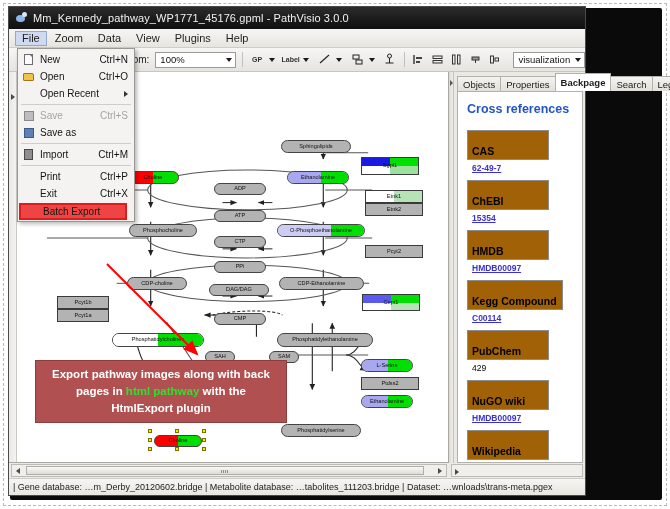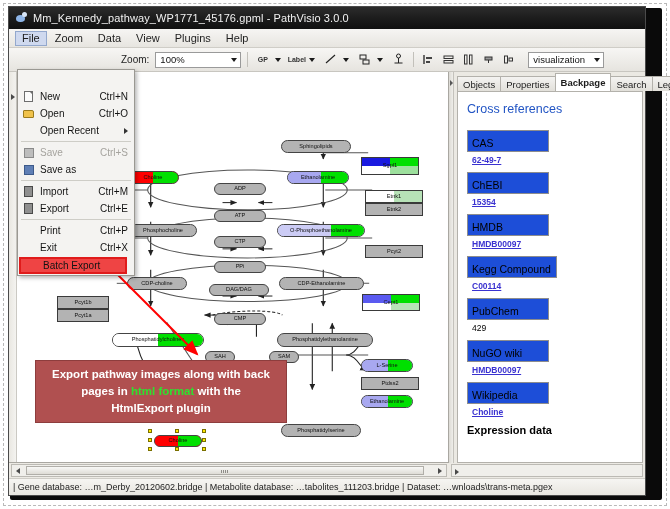--- a/index.html
+++ b/index.html
@@ -27,21 +27,21 @@
   .shadow-band {
     position: absolute;
     left: 10px; top: 8px;
     width: 652px; height: 492px;
     background: #0a0a0a;
     border-radius: 2px;
   }
   .window {
     position: absolute;
     left: 8px; top: 6px;
-    width: 638px; height: 490px;
+    width: 578px; height: 490px;
     background: #eceae4;
     border: 1px solid #4a4a4a;
     display: flex;
     flex-direction: column;
   }
   
   .titlebar {
     height: 22px;
     background: linear-gradient(to bottom,#2c2c2c 0%, #1c1c1c 52%, #101010 100%);
     display: flex; align-items: center;
@@ -202,33 +202,33 @@
     background: #ffffff;
     border: 1px solid #b3b1ab;
     margin: 0 2px 0 3px;
     overflow: hidden;
     position: relative;
     padding: 10px 0 0 9px;
   }
   .bp-title {
     color: #2255c4;
     font-size: 12.5px;
-    font-weight: normal;
+    font-weight: bold;
     margin-bottom: 14px;
   }
   .bp-block { margin-bottom: 7px; }
   .bp-head {
     display: inline-block;
     min-width: 82px;
-    background: #1d4ed8;
+    background: #a16207;
     border: 1px solid #8d8d8d;
     font-size: 10.5px;
-    font-weight: normal;
+    font-weight: bold;
     color: #000;
-    padding: 6px 5px 2px 4px;
+    padding: 14px 5px 2px 4px;
     margin-bottom: 3px;
   }
   .bp-val {
     font-size: 8.5px;
     color: #000;
     padding-left: 5px;
   }
   .bp-val a, .bp-link {
     color: #3a32d0;
     text-decoration: underline;
@@ -286,27 +286,27 @@
     border-top: 1px solid #cfcdc7;
     display: flex; align-items: center;
     padding-left: 4px;
     font-size: 9px; color: #1d1d1d;
     white-space: nowrap;
     overflow: hidden;
   }
   
   .filemenu {
     position: absolute;
-    left: 8px; top: 62px;
+    left: 8px; top: 41px;
     width: 118px;
     background: #f4f3f1;
     border: 1px solid #9a9892;
     box-shadow: 2px 2px 4px rgba(0,0,0,.28);
     z-index: 60;
-    padding: 18px 0 1px 0;
+    padding: 2px 0 1px 0;
   }
   .fm-item {
     height: 17px;
     display: flex; align-items: center;
     font-size: 10px; color: #141414;
     padding-left: 2px;
     position: relative;
   }
   .fm-item .ic {
     width: 17px; height: 14px; flex: none;
@@ -662,21 +662,21 @@
             </div>
             <div class="node gene" style="left: 214px; top: 292px; width: 36px; height: 13px; background: rgb(179, 179, 179);">
               <span class="fill" style="inset: 0% 0px auto; height: 100%; background: linear-gradient(to right, rgb(26, 26, 224) 0%, rgb(26, 26, 224) 50%, rgb(0, 224, 0) 50%, rgb(0, 224, 0) 100%);"></span>
               <span class="lab">Pemt</span>
             </div>
           </div>
 
         <div class="callout" style="left:26px; top:288px; width:252px;">
           <div>Export pathway images along with back</div>
           <div>
-            <span>pages in </span><span class="hl">html format</span><span> with the</span>
+            <span>pages in </span><span class="hl">html pathway</span><span> with the</span>
           </div>
           <div>HtmlExport plugin</div>
         </div>
 
         <svg class="arrow-red" style="left:0;top:180px;width:280px;height:130px;">
           <defs>
             <marker id="rah" markerWidth="9" markerHeight="9" refX="6.5" refY="3.2" orient="auto">
               <path d="M0,0 L7.5,3.2 L0,6.4 z" fill="#ff0000"></path>
             </marker>
           </defs>
@@ -790,27 +790,20 @@
         <span class="acc"></span>
       </div>
       <div class="fm-sep"></div>
       <div class="fm-item">
         <span class="ic">
             <span class="gl-imp"></span>
           </span>
         <span class="lbl">Import</span>
         <span class="acc">Ctrl+M</span>
       </div>
-      <div class="fm-item">
-        <span class="ic">
-            <span class="gl-imp"></span>
-          </span>
-        <span class="lbl">Export</span>
-        <span class="acc">Ctrl+E</span>
-      </div>
       <div class="fm-sep"></div>
       <div class="fm-item">
         <span class="ic"></span>
         <span class="lbl">Print</span>
         <span class="acc">Ctrl+P</span>
       </div>
       <div class="fm-item">
         <span class="ic"></span>
         <span class="lbl">Exit</span>
         <span class="acc">Ctrl+X</span>

